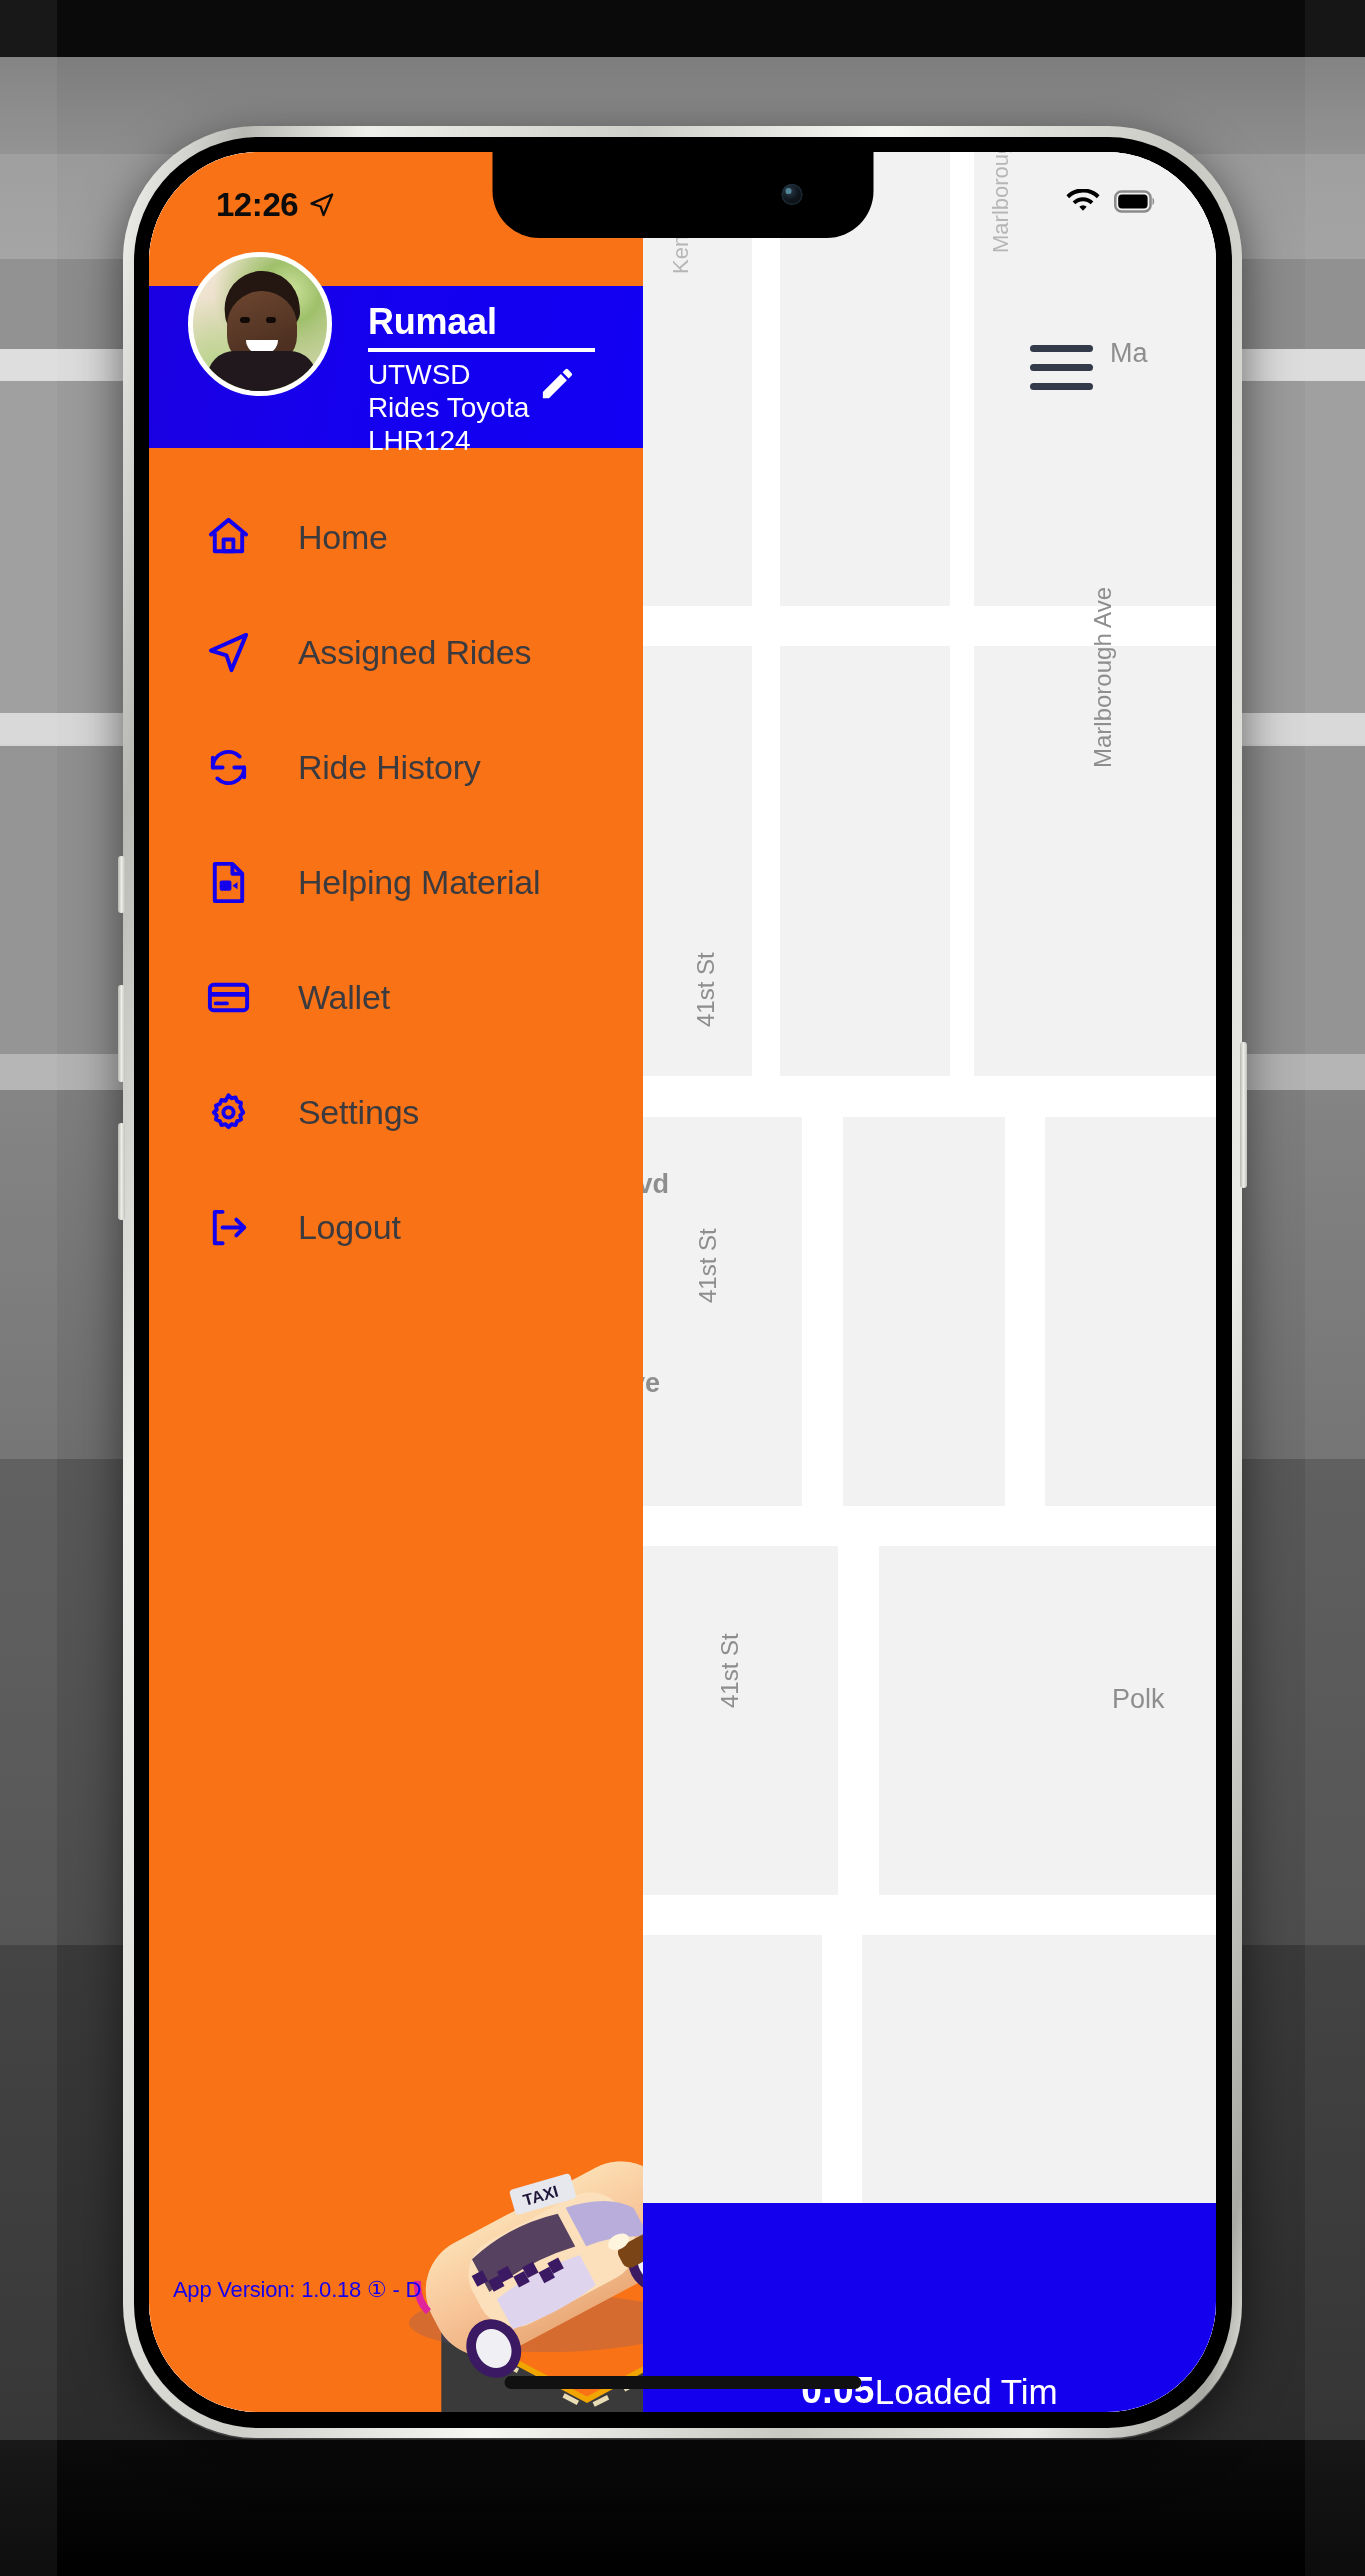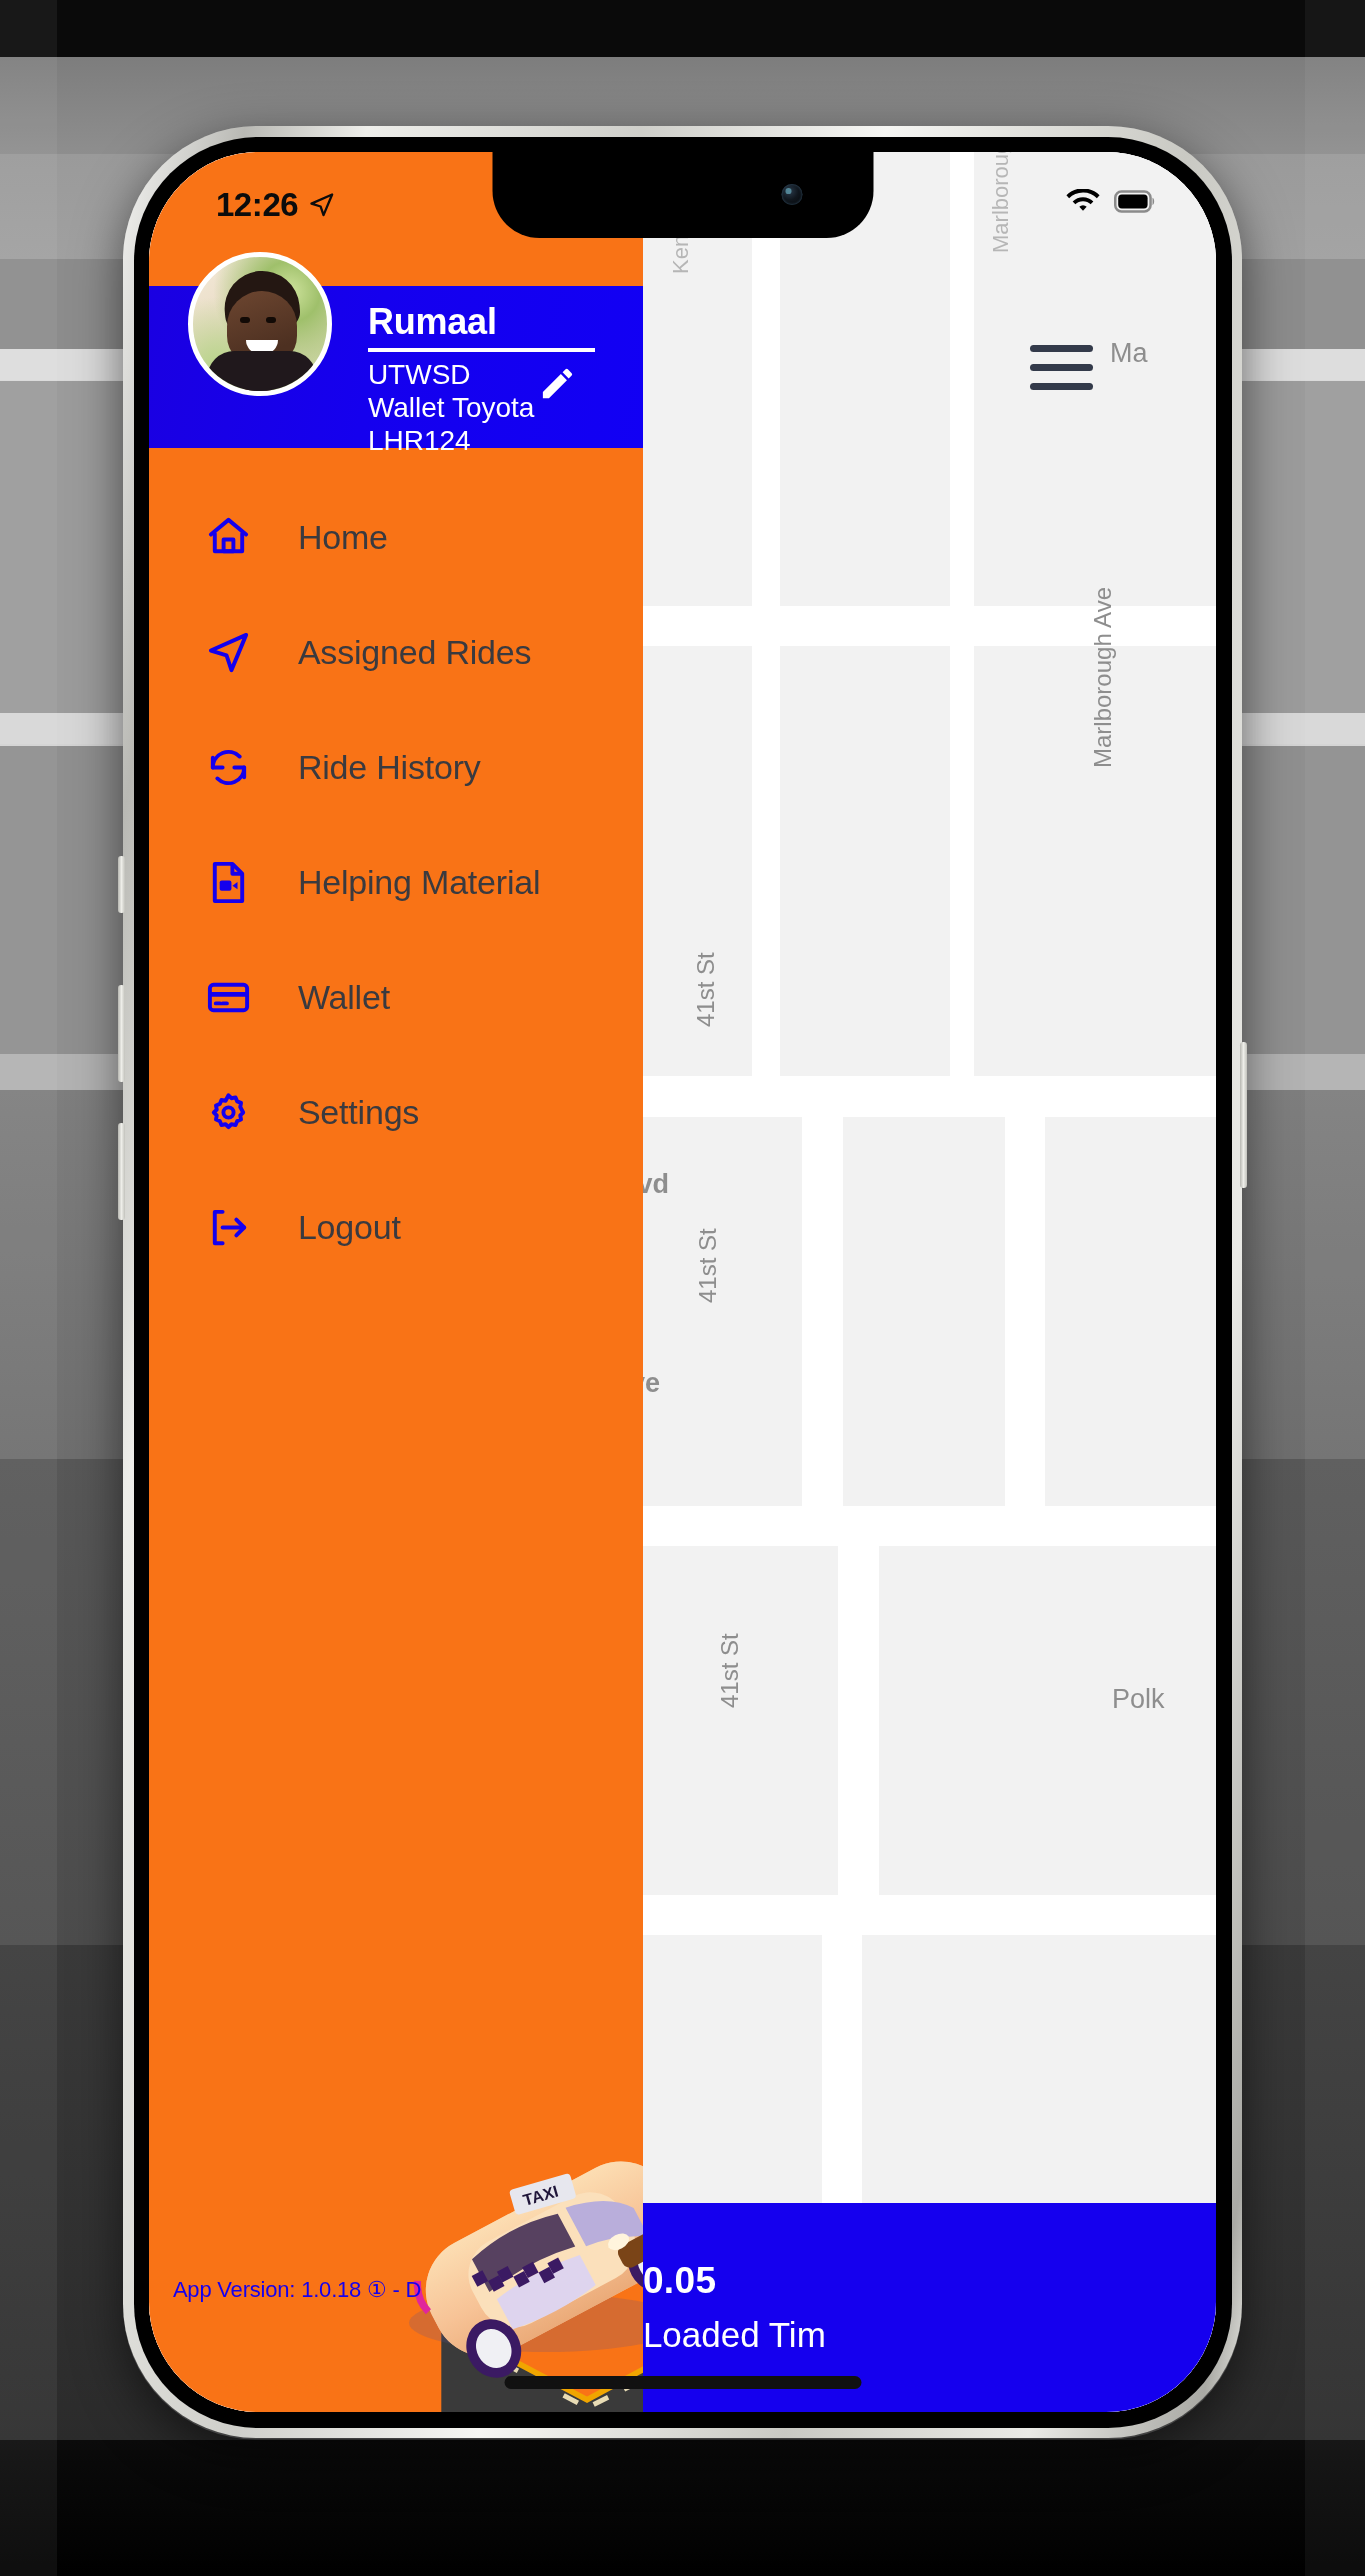--- a/index.html
+++ b/index.html
@@ -157,22 +157,22 @@
     display: block; height: 7.3px; border-radius: 4px; background: #333a4a;
   }
 
   
   #loaded-panel {
     position: absolute;
     left: 494px; right: 0; bottom: 0;
     height: 209px;
     background: #1500ee;
     color: #fff;
-    display: flex; flex-direction: column;
-    align-items: flex-start; justify-content: center;
+    display: flex; flex-direction: row;
+    align-items: flex-end; justify-content: center;
     z-index: 13;
   }
   #loaded-value { font-size: 37px; font-weight: 700; letter-spacing: 0.4px; }
   #loaded-label { font-size: 35px; font-weight: 400; margin-top: 13px;
                   white-space: nowrap; overflow: hidden; }
 
   
   #drawer {
     position: absolute;
     left: 0; top: 0; bottom: 0;
@@ -396,21 +396,21 @@
                 <div class="smile"></div>
               </div>
               <div class="collar"></div>
               <div class="body"></div>
             </div>
 
             <div id="profile-text">
               <div id="driver-name">Rumaal</div>
               <div id="name-rule"></div>
               <div class="profile-sub">UTWSD</div>
-              <div class="profile-sub">Wallet Toyota</div>
+              <div class="profile-sub">Rides Toyota</div>
               <div class="profile-sub">LHR124</div>
             </div>
 
             <div id="edit-btn">
               <svg width="39" height="39" viewBox="0 0 24 24" fill="#ffffff">
                 <path d="M3 17.25V21h3.75L17.81 9.94l-3.75-3.75L3 17.25zM20.71 7.04a1 1 0 0 0 0-1.41l-2.34-2.34a1 1 0 0 0-1.41 0l-1.83 1.83 3.75 3.75 1.83-1.83z"></path>
               </svg>
             </div>
           </div>
 

